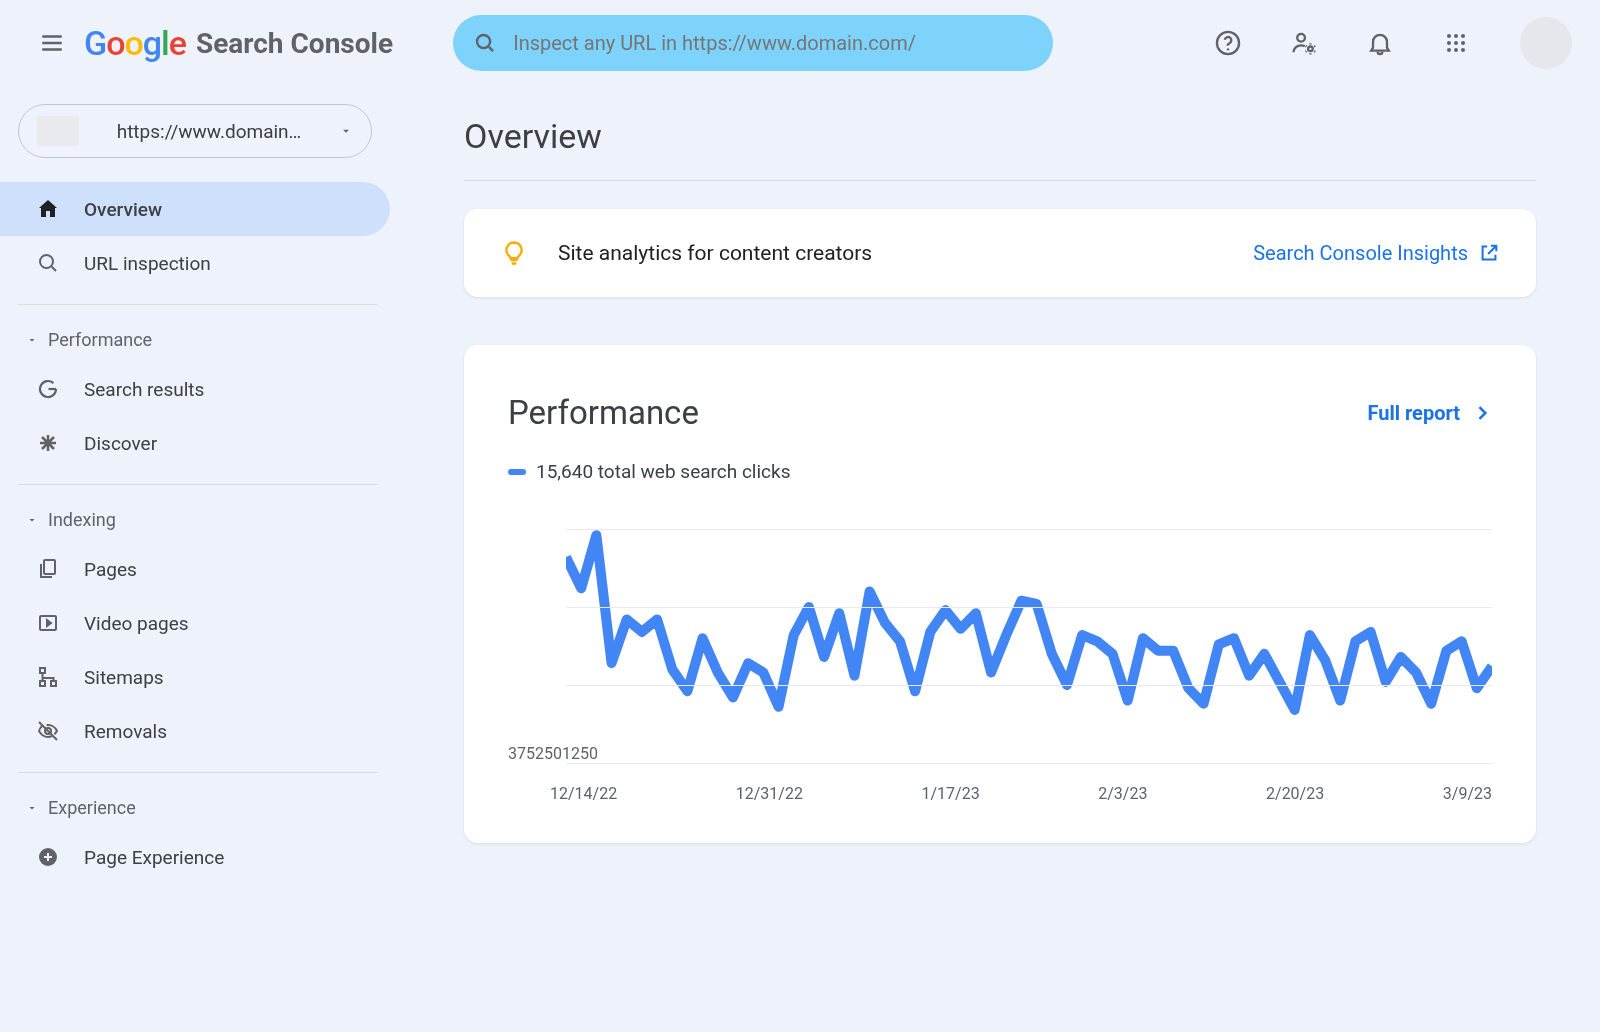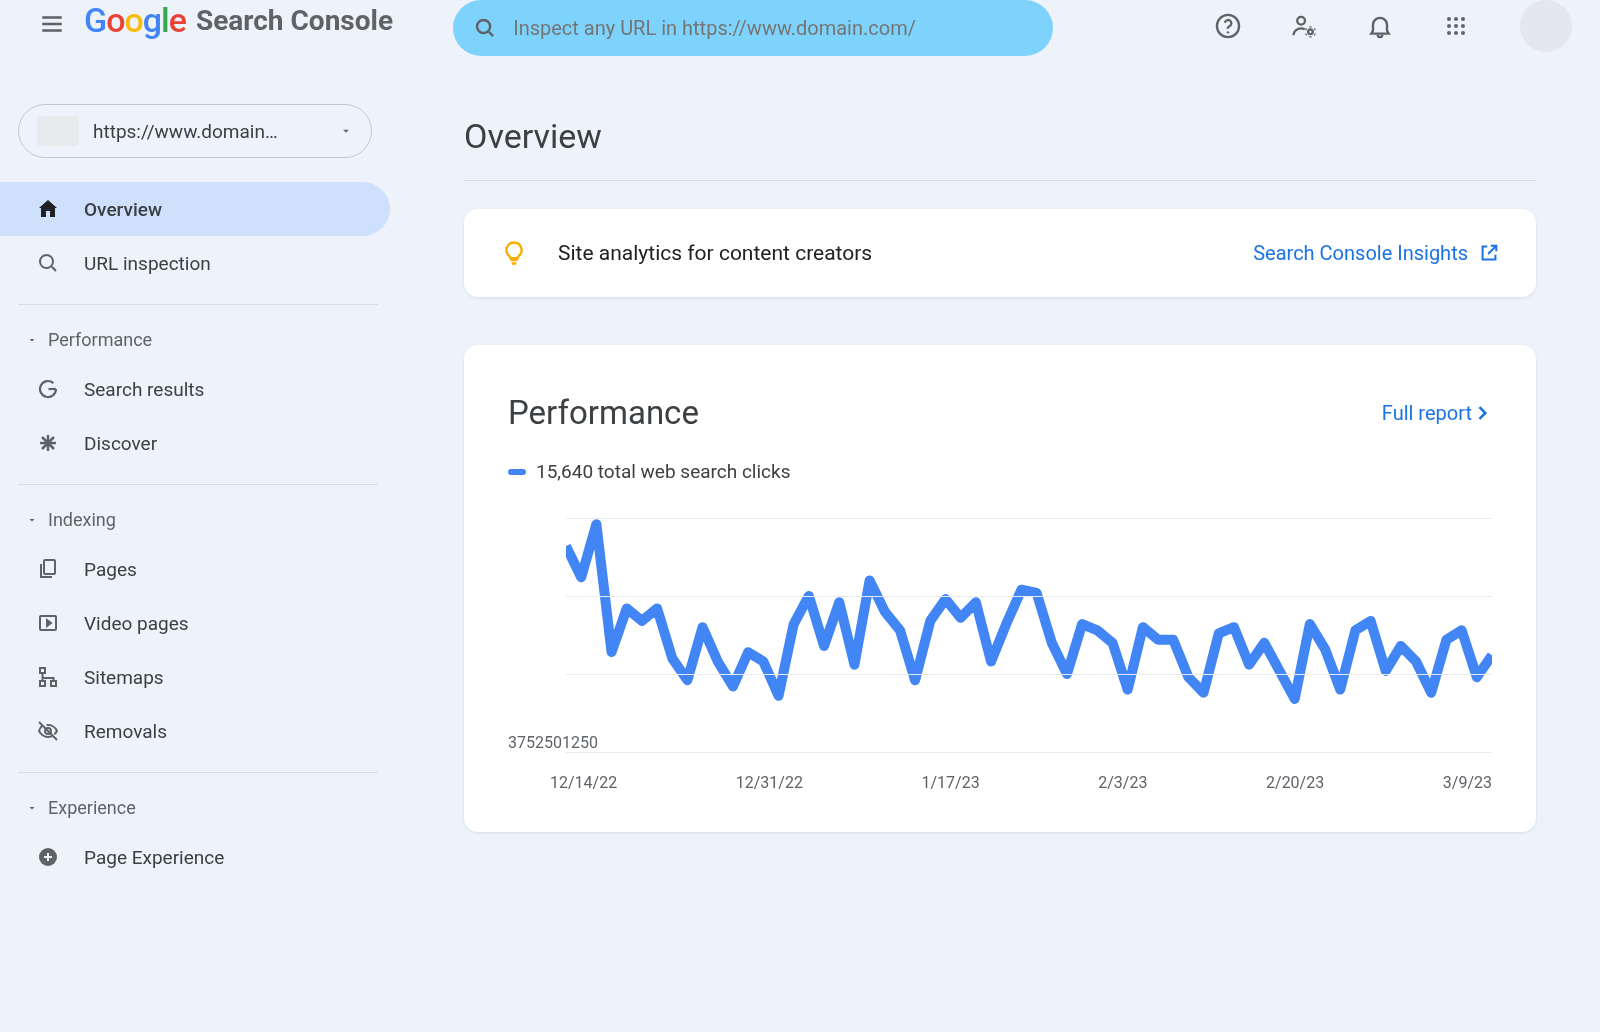--- a/index.html
+++ b/index.html
@@ -1,35 +1,35 @@
 <!DOCTYPE html>
 <html><head>
 <meta charset="utf-8">
 <style>
 * { margin: 0; padding: 0; box-sizing: border-box; font-family: 'Google Sans', Roboto, Arial, sans-serif; }
 body { background: #eef3fb; color: #202124; width: 1600px; height: 1032px; overflow: hidden; }
 
-.topbar { display: flex; align-items: flex-start; height: 86px; padding: 0 28px; }
+.topbar { display: flex; align-items: center; height: 86px; padding: 0 28px; }
 .menu-btn { width: 48px; height: 48px; display: flex; align-items: center; justify-content: center; border-radius: 50%; cursor: pointer; margin-right: 8px; }
 .logo-block { display: flex; align-items: center; gap: 10px; margin-right: 60px; }
 .logo-google { font-size: 34px; font-weight: 500; letter-spacing: -1px; }
 .logo-google .gb { color:#4285f4; } .logo-google .gr { color:#ea4335; } .logo-google .gy { color:#fbbc05; } .logo-google .gg { color:#34a853; }
 .logo-suffix { font-size: 28px; color: #5f6368; font-weight: 700; }
 .search-pill { flex: 0 0 600px; height: 56px; background: #7dd3fc; border-radius: 28px; display: flex; align-items: center; padding: 0 20px; gap: 16px; }
 .search-pill input { border: none; background: transparent; font-size: 20px; color: #5f6368; outline: none; width: 100%; }
 .top-actions { margin-left: auto; display: flex; align-items: center; gap: 28px; }
 .icon-btn { width: 48px; height: 48px; display: flex; align-items: center; justify-content: center; border-radius: 50%; cursor: pointer; color: #5f6368; }
 .avatar { width: 52px; height: 52px; border-radius: 50%; background: #e4e7eb; margin-left: 12px; }
 
 .layout { display: flex; }
 
 .sidebar { width: 400px; padding-top: 18px; }
 .property-chip { margin: 0 28px 24px 18px; height: 54px; border: 1px solid #c2c7cf; border-radius: 27px; display: flex; align-items: center; padding: 0 18px; gap: 14px; cursor: pointer; }
 .property-thumb { width: 42px; height: 30px; background: #e8eaed; border-radius: 3px; }
-.property-label { font-size: 19px; color: #3c4043; flex: 1; white-space: nowrap; overflow: hidden; text-overflow: ellipsis; }
+.property-label { font-size: 19px; color: #3c4043; flex: 1; white-space: nowrap; overflow: hidden; text-overflow: ellipsis; text-align: center; }
 
 .nav-item { height: 54px; display: flex; align-items: center; padding: 0 0 0 34px; gap: 22px; font-size: 19px; color: #3c4043; cursor: pointer; border-radius: 0 27px 27px 0; margin-right: 10px; }
 .nav-item.active { background: #cfe0fc; font-weight: 500; }
 .nav-icon { width: 28px; height: 28px; display: flex; align-items: center; justify-content: center; color: #5f6368; }
 .nav-item.active .nav-icon { color: #202124; }
 
 .nav-divider { height: 1px; background: #dadce0; margin: 14px 22px 14px 18px; }
 .nav-section-header { display: flex; align-items: center; gap: 10px; padding: 10px 0 12px 26px; font-size: 18px; color: #5f6368; cursor: pointer; }
 
 .main { flex: 1; padding: 30px 64px 0 64px; }
@@ -37,23 +37,23 @@
 
 .card { background: #fff; border-radius: 14px; box-shadow: 0 1px 3px rgba(60,64,67,.12); }
 
 .insights-card { margin-top: 28px; height: 88px; display: flex; align-items: center; padding: 12px 36px; gap: 30px; }
 .insights-text { font-size: 21px; color: #202124; flex: 1; }
 .insights-link { color: #1a73e8; font-size: 20px; display: flex; align-items: center; gap: 10px; cursor: pointer; }
 
 .perf-card { margin-top: 48px; padding: 48px 44px 40px 44px; }
 .perf-header { display: flex; align-items: center; margin-bottom: 28px; }
 .perf-title { font-size: 33px; color: #3c4043; font-weight: 400; flex: 1; }
-.full-report { color: #1a73e8; font-size: 20px; display: flex; align-items: center; gap: 0; cursor: pointer; }
-
-.legend { display: flex; align-items: center; gap: 10px; margin-bottom: 29px; }
+.full-report { color: #1a73e8; font-size: 20px; display: flex; align-items: center; gap: 12px; cursor: pointer; font-weight: bold; }
+
+.legend { display: flex; align-items: center; gap: 10px; margin-bottom: 40px; }
 .legend-swatch { width: 18px; height: 6px; border-radius: 3px; background: #4285f4; }
 .legend-text { font-size: 19px; color: #3c4043; }
 
 .chart-wrap { position: relative; height: 280px; }
 .y-labels { position: absolute; left: 0; top: 0; bottom: 40px; width: 48px; display: flex; flex-direction: row; justify-content: space-between; align-items: flex-end; font-size: 16px; color: #5f6368; }
 .plot-area { position: absolute; left: 58px; right: 0; top: 6px; bottom: 40px; }
 .gridline { position: absolute; left: 0; right: 0; height: 1px; background: #e8eaed; }
 .x-labels { position: absolute; left: 42px; right: 0; bottom: 0; display: flex; justify-content: space-between; font-size: 16px; color: #5f6368; }
 
 svg.line-chart { position: absolute; inset: 0; width: 100%; height: 100%; }

